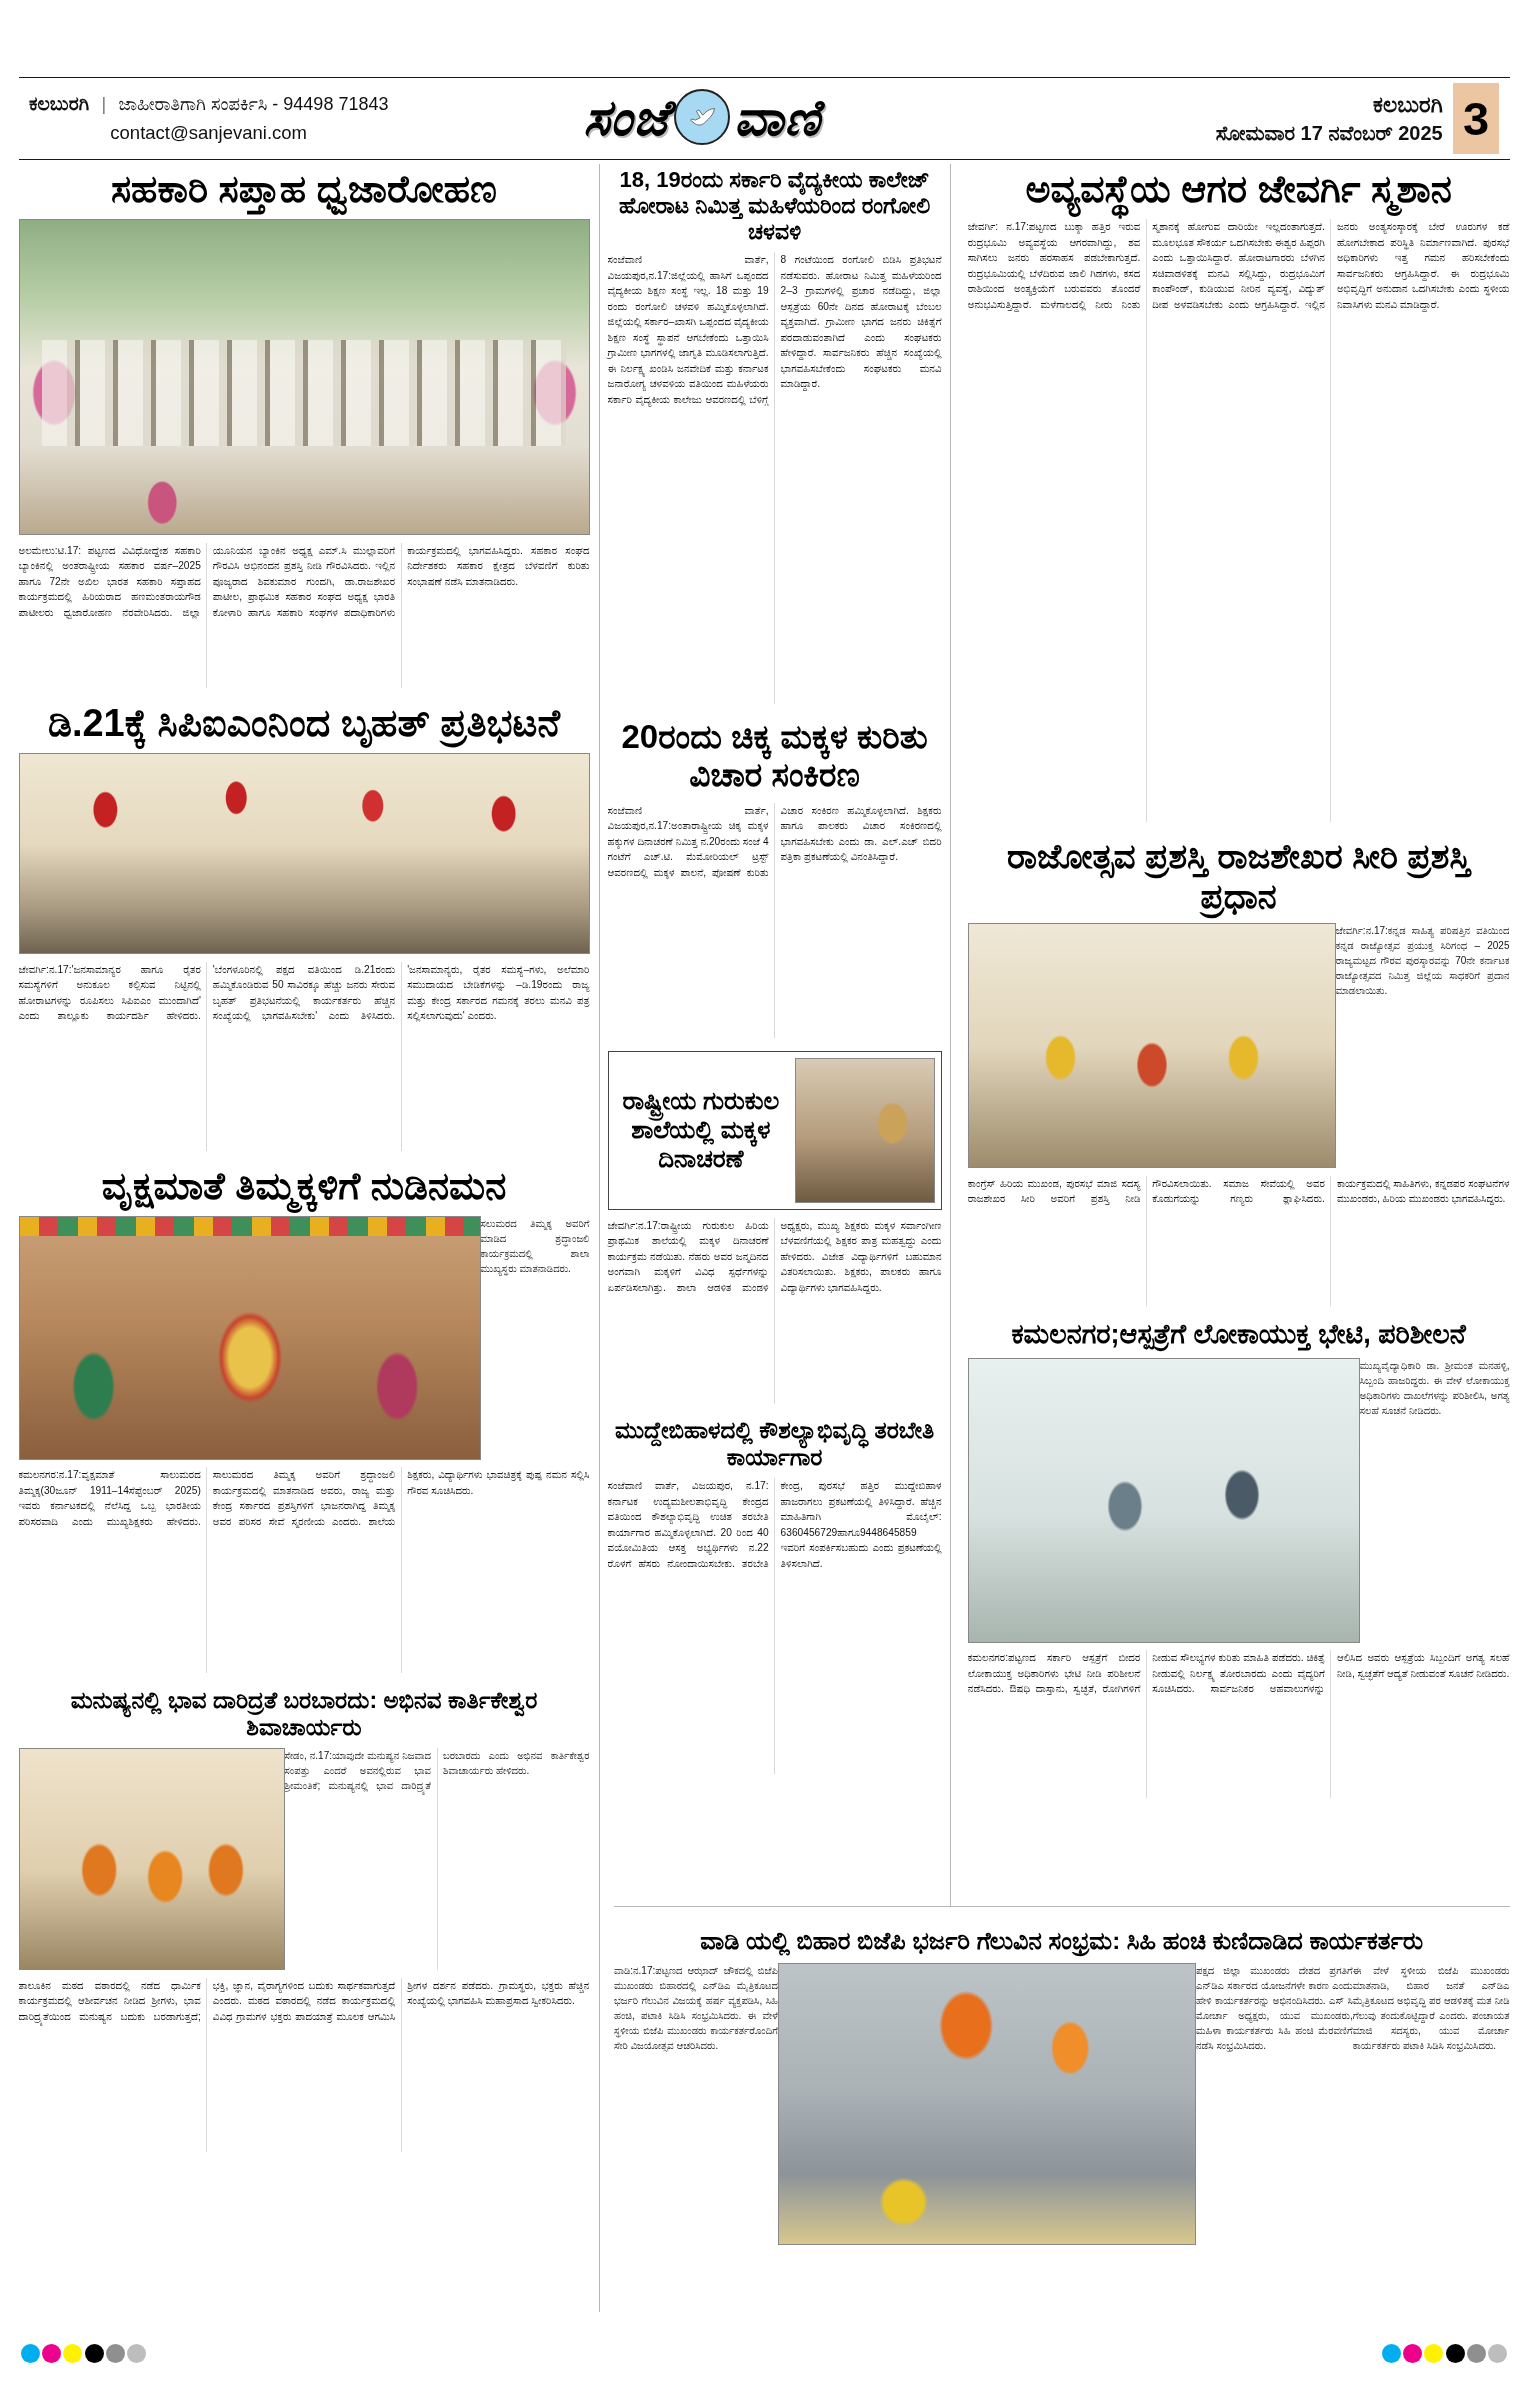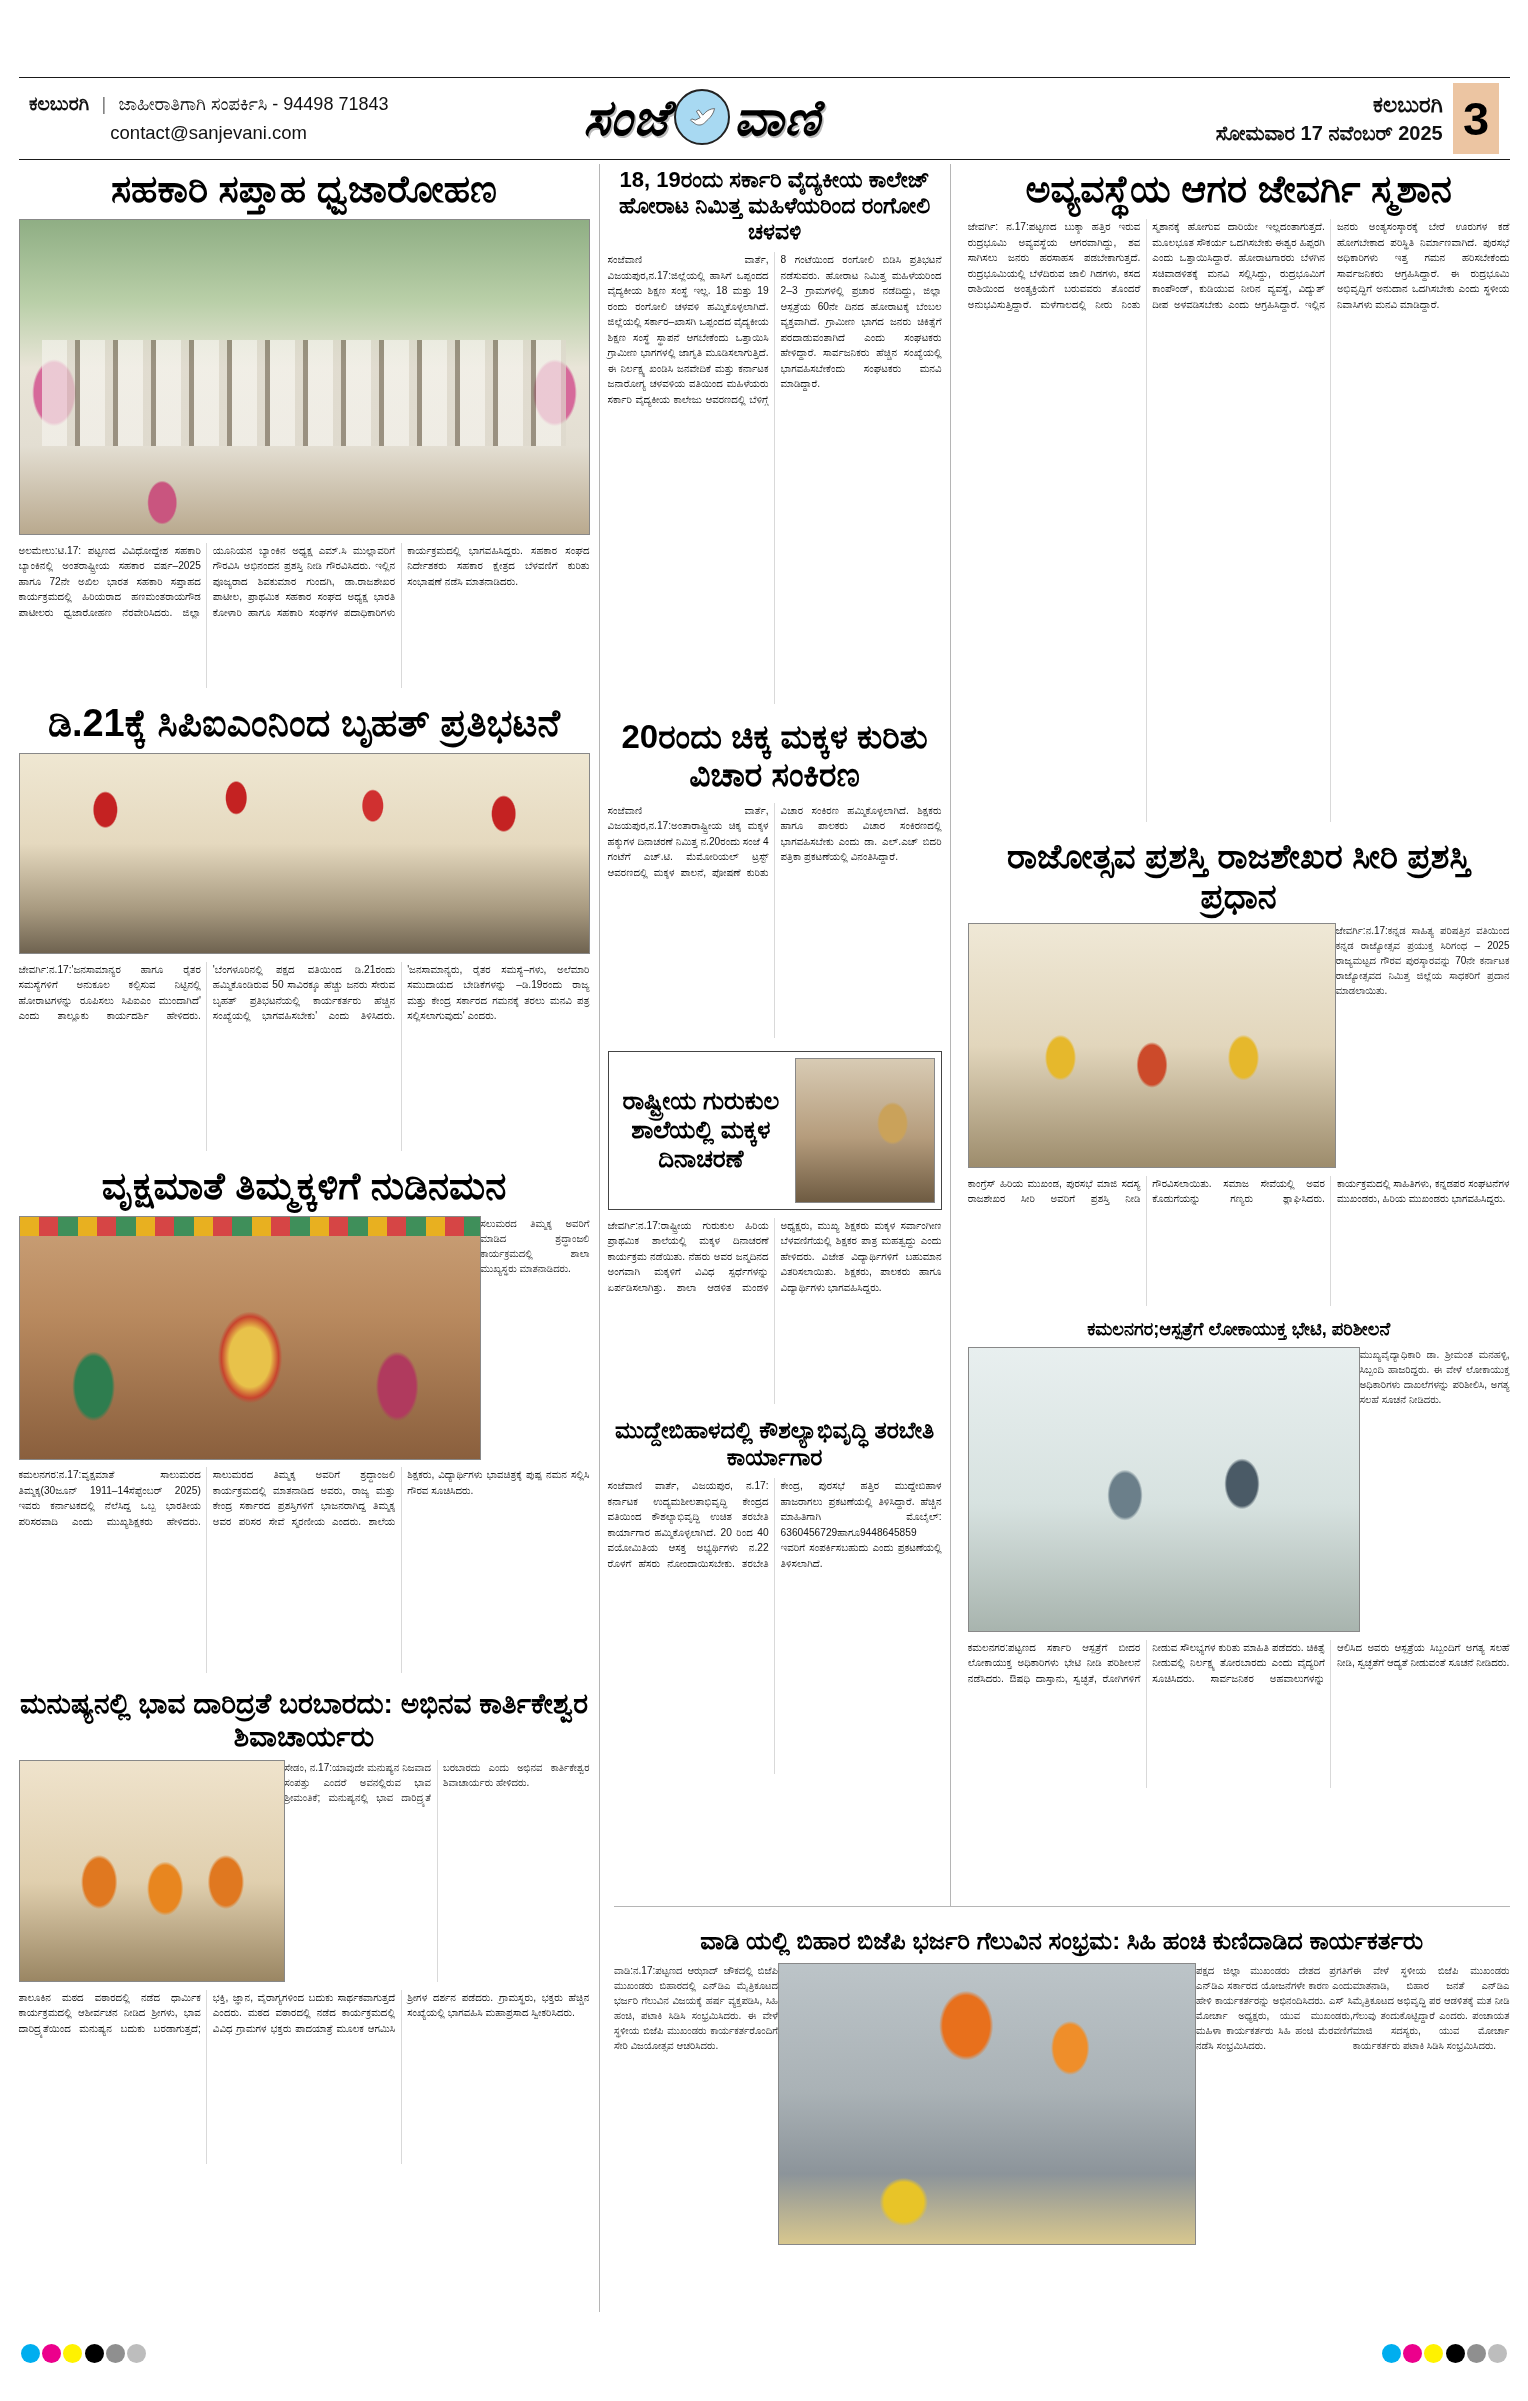--- a/index.html
+++ b/index.html
@@ -31,21 +31,21 @@
   .main{position:absolute;top:164px;left:18.5px;right:18.5px;bottom:89px;display:flex;gap:9px;}
   .zone-left{width:571px;flex:none;}
   .zone-mid{width:334px;flex:none;border-left:0.7px solid #b5b5b5;border-right:0.7px solid #b5b5b5;
        padding:0 8.1px;}
   .zone-right{flex:1;padding-left:8.1px;}
 
   .art{margin-bottom:13.3px;}
   h2.hl{font-weight:800;color:#000;text-align:center;margin:3px 0 7.4px;line-height:1.18;letter-spacing:0;}
   .hl-xl{font-size:38px;}
   .hl-lg{font-size:33px;}
-  .hl-md{font-size:28px;}
+  .hl-md{font-size:23px;}
   .hl-sm{font-size:22px;}
   .bod{font-size:10.2px;line-height:1.52;text-align:justify;column-gap:12px;column-rule:0.7px solid #d9d9d9;}
   .c3{column-count:3;} .c2col{column-count:2;}
   .sidecol{font-size:10px;line-height:1.5;text-align:justify;}
 
   .photo{border:0.7px solid #888;box-sizing:border-box;width:100%;position:relative;}
   
   .ph-a1{height:316px;background:
      radial-gradient(44px 67px at 6% 55%,#d6699a 0 45%,transparent 50%),
      radial-gradient(44px 67px at 94% 55%,#d6699a 0 45%,transparent 50%),
@@ -202,21 +202,21 @@
       <div class="art">
         <h2 class="hl hl-md" style="font-size:34px">ರಾಜೋತ್ಸವ ಪ್ರಶಸ್ತಿ ರಾಜಶೇಖರ ಸೀರಿ ಪ್ರಶಸ್ತಿ ಪ್ರಧಾನ</h2>
         <div class="row">
           <div class="photo ph-c2" style="width:368px;flex:none"></div>
           <div class="sidecol" style="flex:1">ಜೇವರ್ಗಿ:ನ.17:ಕನ್ನಡ ಸಾಹಿತ್ಯ ಪರಿಷತ್ತಿನ ವತಿಯಿಂದ ಕನ್ನಡ ರಾಜ್ಯೋತ್ಸವ ಪ್ರಯುಕ್ತ ಸಿರಿಗಂಧ – 2025 ರಾಜ್ಯಮಟ್ಟದ ಗೌರವ ಪುರಸ್ಕಾರವನ್ನು 70ನೇ ಕರ್ನಾಟಕ ರಾಜ್ಯೋತ್ಸವದ ನಿಮಿತ್ತ ಜಿಲ್ಲೆಯ ಸಾಧಕರಿಗೆ ಪ್ರದಾನ ಮಾಡಲಾಯಿತು.</div>
         </div>
         <div class="bod c3" style="height:130px;margin-top:7.4px">ಕಾಂಗ್ರೆಸ್ ಹಿರಿಯ ಮುಖಂಡ, ಪುರಸಭೆ ಮಾಜಿ ಸದಸ್ಯ ರಾಜಶೇಖರ ಸೀರಿ ಅವರಿಗೆ ಪ್ರಶಸ್ತಿ ನೀಡಿ ಗೌರವಿಸಲಾಯಿತು. ಸಮಾಜ ಸೇವೆಯಲ್ಲಿ ಅವರ ಕೊಡುಗೆಯನ್ನು ಗಣ್ಯರು ಶ್ಲಾಘಿಸಿದರು. ಕಾರ್ಯಕ್ರಮದಲ್ಲಿ ಸಾಹಿತಿಗಳು, ಕನ್ನಡಪರ ಸಂಘಟನೆಗಳ ಮುಖಂಡರು, ಹಿರಿಯ ಮುಖಂಡರು ಭಾಗವಹಿಸಿದ್ದರು.</div>
       </div>
 
       <div class="art">
-        <h2 class="hl hl-md" style="font-size:18px">ಕಮಲನಗರ;ಆಸ್ಪತ್ರೆಗೆ ಲೋಕಾಯುಕ್ತ ಭೇಟಿ, ಪರಿಶೀಲನೆ</h2>
+        <h2 class="hl hl-md" style="font-size:27px">ಕಮಲನಗರ;ಆಸ್ಪತ್ರೆಗೆ ಲೋಕಾಯುಕ್ತ ಭೇಟಿ, ಪರಿಶೀಲನೆ</h2>
         <div class="row">
           <div class="photo ph-c3" style="width:392px;flex:none"></div>
           <div class="sidecol" style="flex:1">ಮುಖ್ಯವೈದ್ಯಾಧಿಕಾರಿ ಡಾ. ಶ್ರೀಮಂತ ಮನಹಳ್ಳಿ, ಸಿಬ್ಬಂದಿ ಹಾಜರಿದ್ದರು. ಈ ವೇಳೆ ಲೋಕಾಯುಕ್ತ ಅಧಿಕಾರಿಗಳು ದಾಖಲೆಗಳನ್ನು ಪರಿಶೀಲಿಸಿ, ಅಗತ್ಯ ಸಲಹೆ ಸೂಚನೆ ನೀಡಿದರು.</div>
         </div>
         <div class="bod c3" style="height:148px;margin-top:7.4px">ಕಮಲನಗರ:ಪಟ್ಟಣದ ಸರ್ಕಾರಿ ಆಸ್ಪತ್ರೆಗೆ ಬೀದರ ಲೋಕಾಯುಕ್ತ ಅಧಿಕಾರಿಗಳು ಭೇಟಿ ನೀಡಿ ಪರಿಶೀಲನೆ ನಡೆಸಿದರು. ಔಷಧಿ ದಾಸ್ತಾನು, ಸ್ವಚ್ಛತೆ, ರೋಗಿಗಳಿಗೆ ನೀಡುವ ಸೌಲಭ್ಯಗಳ ಕುರಿತು ಮಾಹಿತಿ ಪಡೆದರು. ಚಿಕಿತ್ಸೆ ನೀಡುವಲ್ಲಿ ನಿರ್ಲಕ್ಷ್ಯ ತೋರಬಾರದು ಎಂದು ವೈದ್ಯರಿಗೆ ಸೂಚಿಸಿದರು. ಸಾರ್ವಜನಿಕರ ಅಹವಾಲುಗಳನ್ನು ಆಲಿಸಿದ ಅವರು ಆಸ್ಪತ್ರೆಯ ಸಿಬ್ಬಂದಿಗೆ ಅಗತ್ಯ ಸಲಹೆ ನೀಡಿ, ಸ್ವಚ್ಛತೆಗೆ ಆದ್ಯತೆ ನೀಡುವಂತೆ ಸೂಚನೆ ನೀಡಿದರು.</div>
       </div>
 
     </div>
   </div>
 

